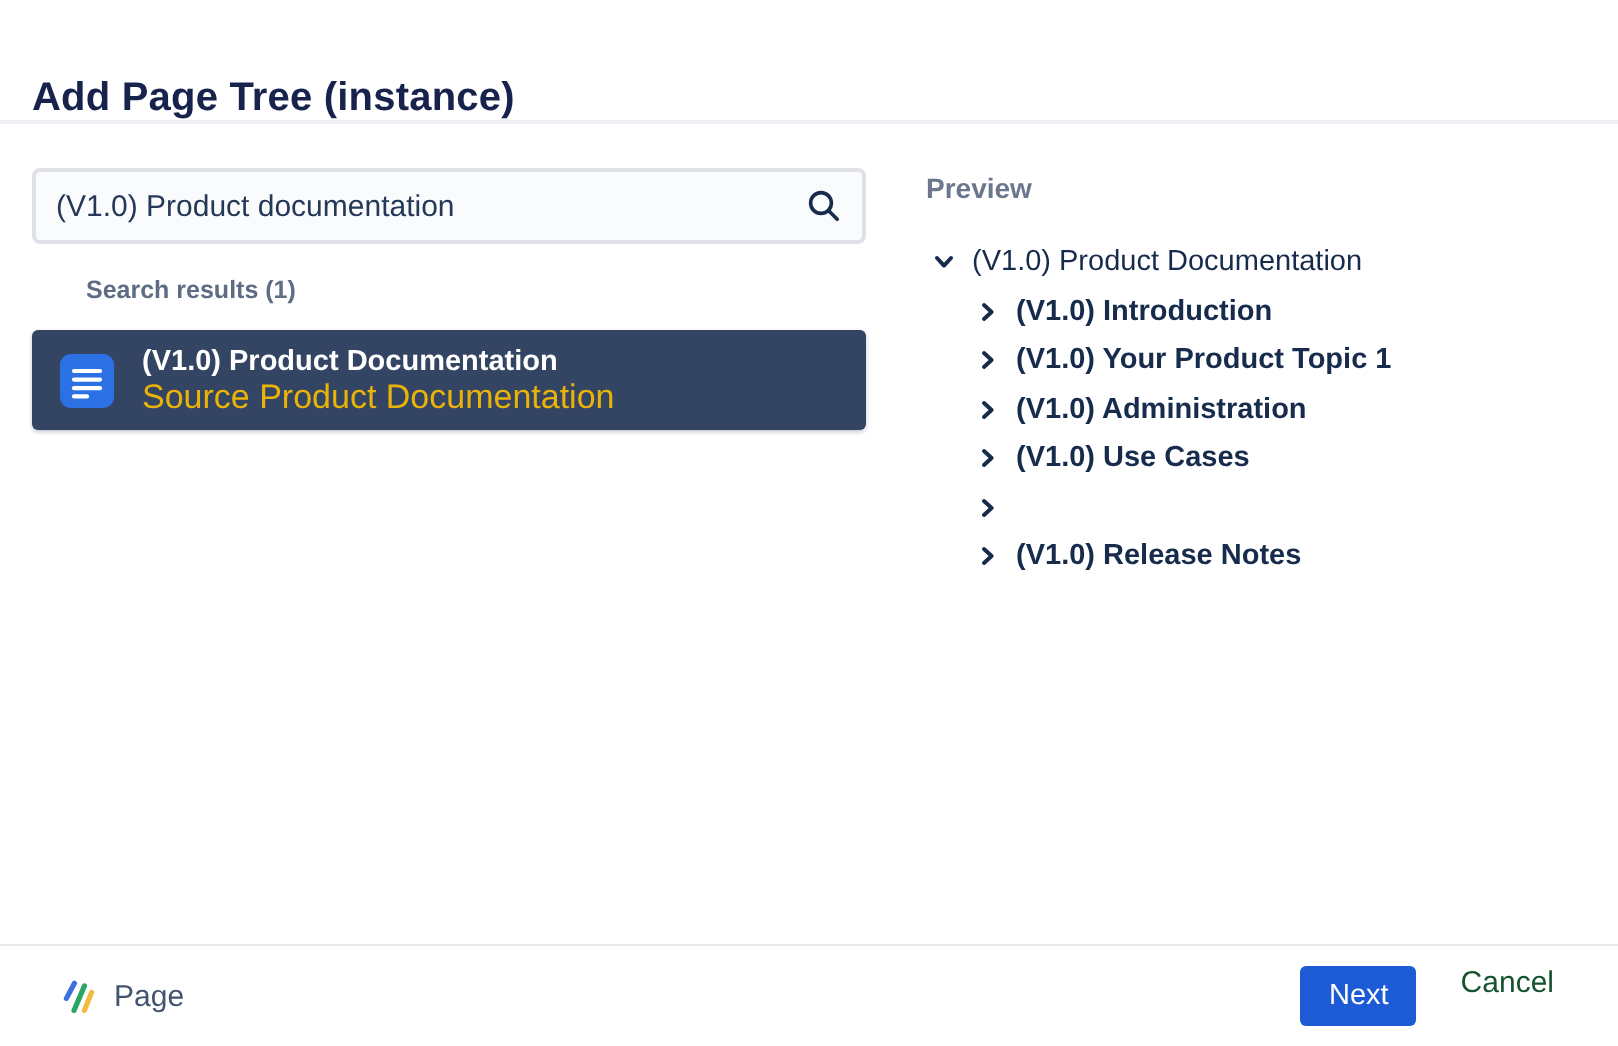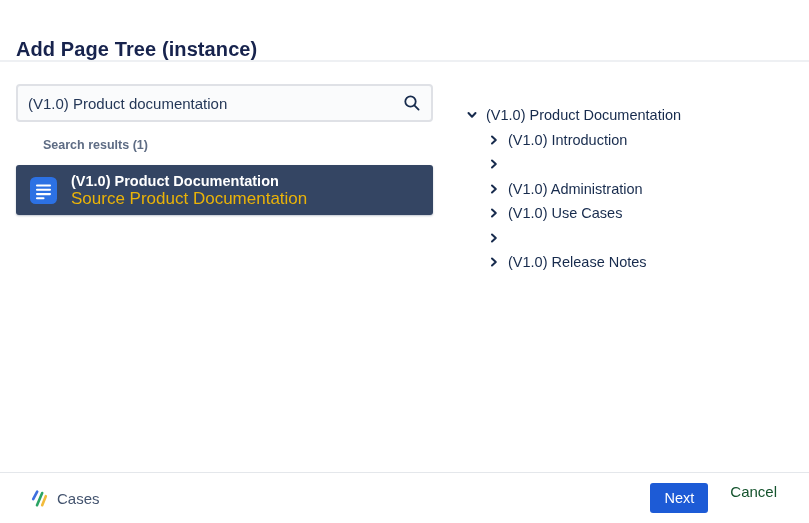--- a/index.html
+++ b/index.html
@@ -44,21 +44,21 @@
 
   
   .right-col { position:absolute; left:463px; top:86px; width:330px; }
   .preview-label { font-size:14px; font-weight:700; color:#6B778C; }
   .tree { margin-top:17px; }
   .tree-row {
     display:flex; align-items:center; height:24.5px; cursor:pointer;
     font-size:14.5px; color:#172B4D;
   }
   .tree-row.lvl0 { padding-left:4px; }
-  .tree-row.lvl1 { padding-left:26px; }
+  .tree-row.lvl1 { padding-left:26px;font-weight:bold; }
   .chev { width:10px; height:10px; margin-right:9px; flex:0 0 auto; display:block; }
 
   
   .footer {
     position:absolute; left:0; right:0; bottom:0; height:51px;
     border-top:1px solid #E4E7EB;
     display:flex; align-items:center; justify-content:space-between;
     padding:0 32px 0 30px;
   }
   .help-group { display:flex; align-items:center; gap:9px; cursor:pointer; }
@@ -100,20 +100,21 @@
         <line x1="7" y1="21.2" x2="13.5" y2="21.2" stroke="#fff" stroke-width="2.1" stroke-linecap="round"></line>
       </svg>
       <div class="result-text">
         <div class="result-title">(V1.0) Product Documentation</div>
         <div class="result-subtitle">Source Product Documentation</div>
       </div>
     </div>
   </div>
 
   <div class="right-col">
+    <div class="preview-label">Preview</div>
 
     <div class="tree">
 
       <div class="tree-row lvl0">
         <svg class="chev" viewBox="0 0 10 10">
           <path d="M1.5 3 L5 6.8 L8.5 3" fill="none" stroke="#172B4D" stroke-width="2" stroke-linecap="round" stroke-linejoin="round"></path>
         </svg>
         <span>(V1.0) Product Documentation</span>
       </div>
 
@@ -121,20 +122,21 @@
         <svg class="chev" viewBox="0 0 10 10">
           <path d="M3 1.5 L6.8 5 L3 8.5" fill="none" stroke="#172B4D" stroke-width="2" stroke-linecap="round" stroke-linejoin="round"></path>
         </svg>
         <span>(V1.0) Introduction</span>
       </div>
 
       <div class="tree-row lvl1">
         <svg class="chev" viewBox="0 0 10 10">
           <path d="M3 1.5 L6.8 5 L3 8.5" fill="none" stroke="#172B4D" stroke-width="2" stroke-linecap="round" stroke-linejoin="round"></path>
         </svg>
+        <span>(V1.0) Your Product Topic 1</span>
       </div>
 
       <div class="tree-row lvl1">
         <svg class="chev" viewBox="0 0 10 10">
           <path d="M3 1.5 L6.8 5 L3 8.5" fill="none" stroke="#172B4D" stroke-width="2" stroke-linecap="round" stroke-linejoin="round"></path>
         </svg>
         <span>(V1.0) Administration</span>
       </div>
 
       <div class="tree-row lvl1">
@@ -160,21 +162,21 @@
     </div>
   </div>
 
   <div class="footer">
     <div class="help-group">
       <svg width="18" height="19" viewBox="0 0 18 19">
         <line x1="3.2" y1="10.2" x2="7.2" y2="2.6" stroke="#3E6FDE" stroke-width="2.6" stroke-linecap="round"></line>
         <line x1="7.0" y1="16.2" x2="12.2" y2="4.0" stroke="#2BA464" stroke-width="2.6" stroke-linecap="round"></line>
         <line x1="12.2" y1="16.2" x2="15.8" y2="7.2" stroke="#F2BB3B" stroke-width="2.6" stroke-linecap="round"></line>
       </svg>
-      <span class="help-label">Cases</span>
+      <span class="help-label">Page</span>
     </div>
     <div class="footer-right">
       <button class="next-btn">Next</button>
       <span class="cancel-link">Cancel</span>
     </div>
   </div>
 
 </div>
 
 </body></html>

